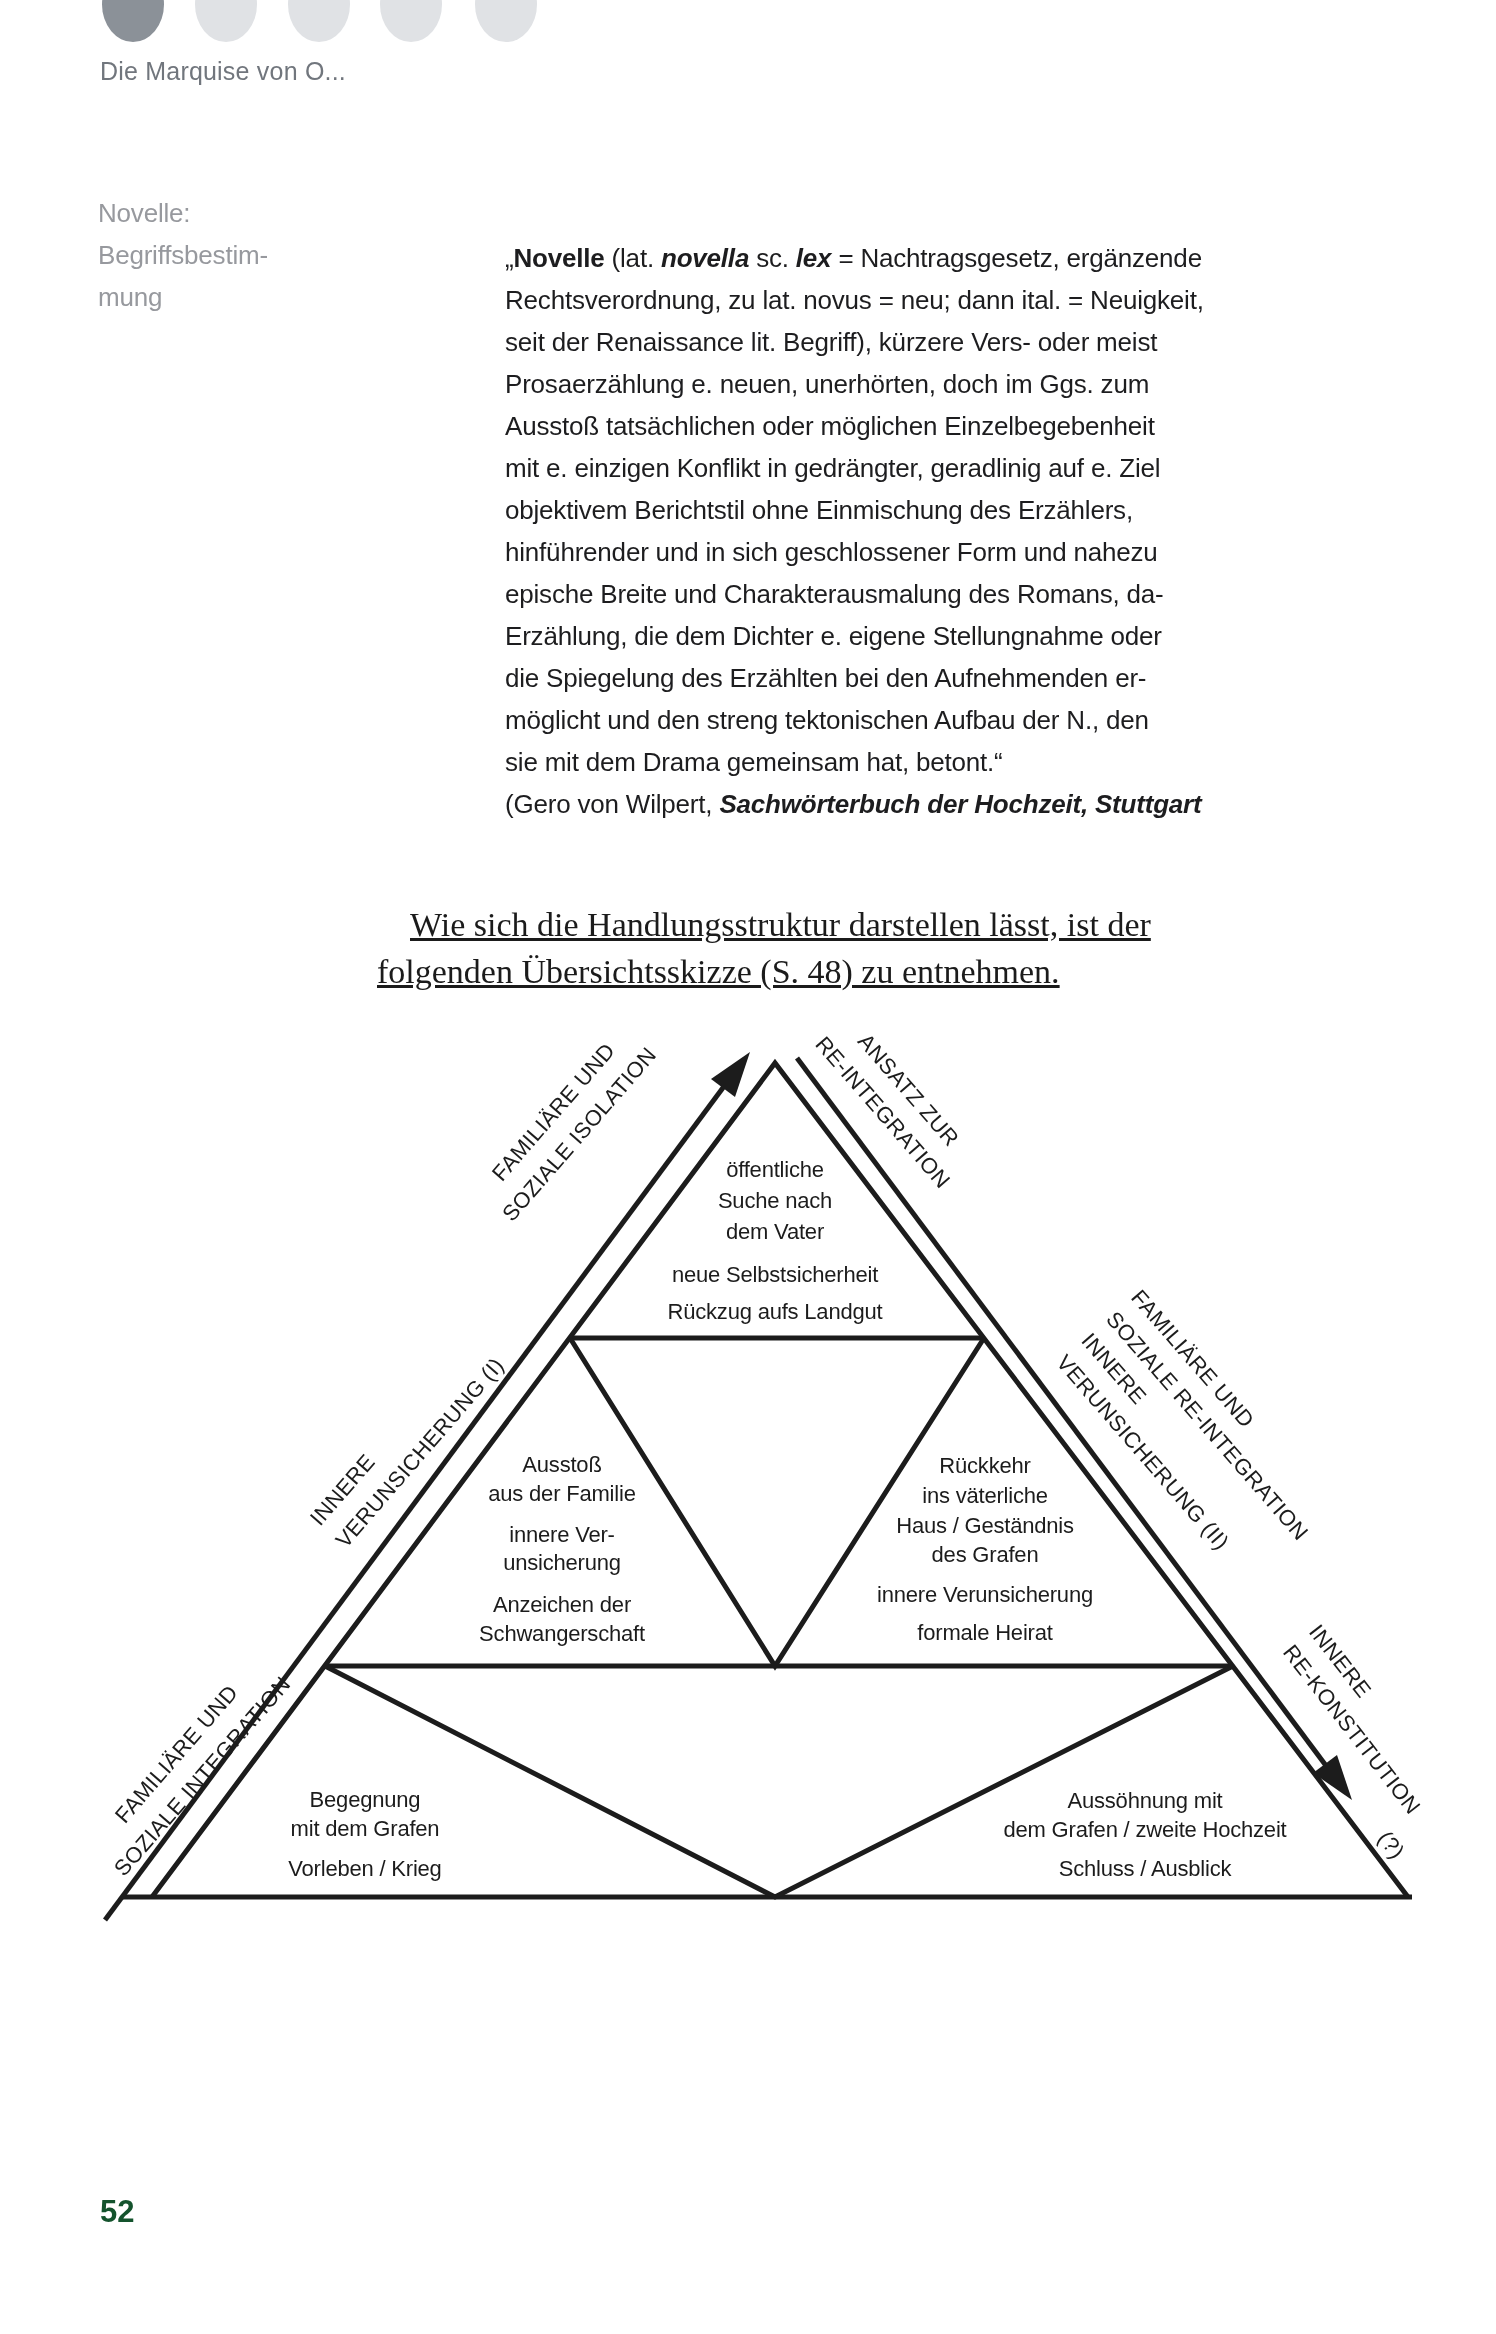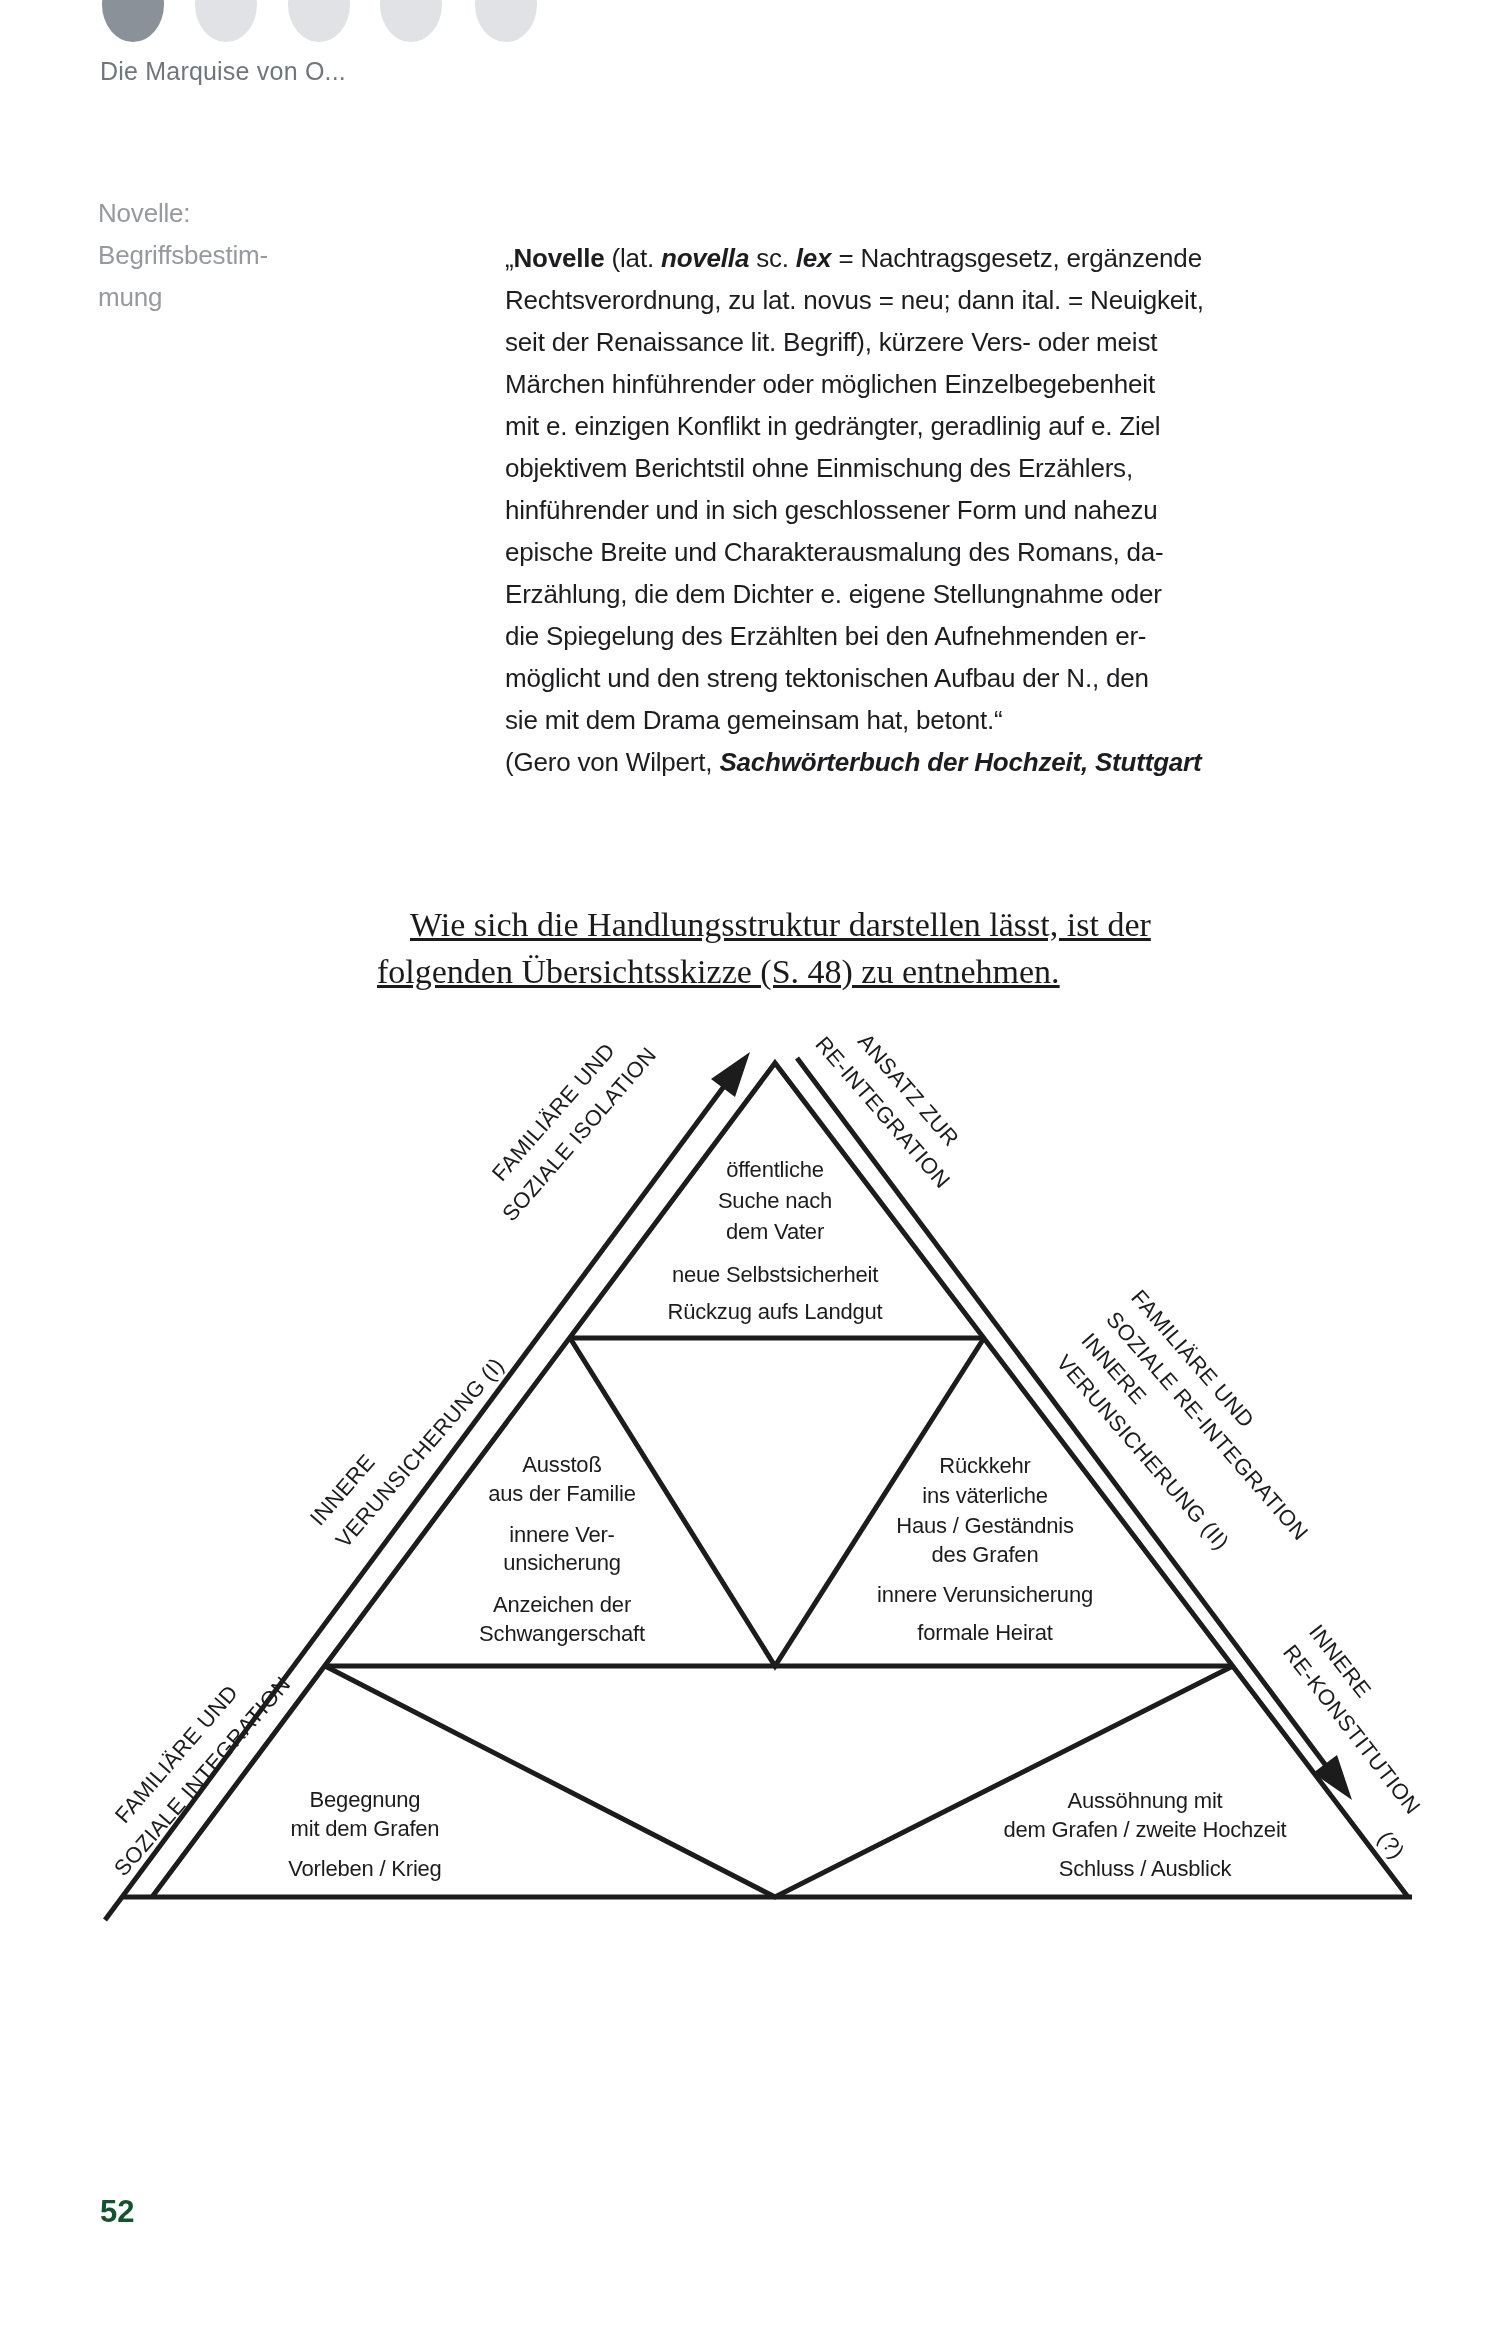--- a/index.html
+++ b/index.html
@@ -43,21 +43,22 @@
   <div class="margin-note">
     <div>Novelle:</div>
     <div>Begriffsbestim-</div>
     <div>mung</div>
   </div>
 
   <div class="quote">
     <div><span>„</span><b>Novelle</b><span> (lat. </span><b><i>novella</i></b><span> sc. </span><b><i>lex</i></b><span> = Nachtragsgesetz, ergänzende</span></div>
     <div>Rechtsverordnung, zu lat. novus = neu; dann ital. = Neuigkeit,</div>
     <div>seit der Renaissance lit. Begriff), kürzere Vers- oder meist</div>
-    <div>Märchen hinführender oder möglichen Einzelbegebenheit</div>
+    <div>Prosaerzählung e. neuen, unerhörten, doch im Ggs. zum</div>
+    <div>Ausstoß tatsächlichen oder möglichen Einzelbegebenheit</div>
     <div>mit e. einzigen Konflikt in gedrängter, geradlinig auf e. Ziel</div>
     <div>objektivem Berichtstil ohne Einmischung des Erzählers,</div>
     <div>hinführender und in sich geschlossener Form und nahezu</div>
     <div>epische Breite und Charakterausmalung des Romans, da-</div>
     <div>Erzählung, die dem Dichter e. eigene Stellungnahme oder</div>
     <div>die Spiegelung des Erzählten bei den Aufnehmenden er-</div>
     <div>möglicht und den streng tektonischen Aufbau der N., den</div>
     <div>sie mit dem Drama gemeinsam hat, betont.“</div>
     <div><span>(Gero von Wilpert, </span><span class="bi">Sachwörterbuch der Hochzeit, Stuttgart</span></div>
   </div>

